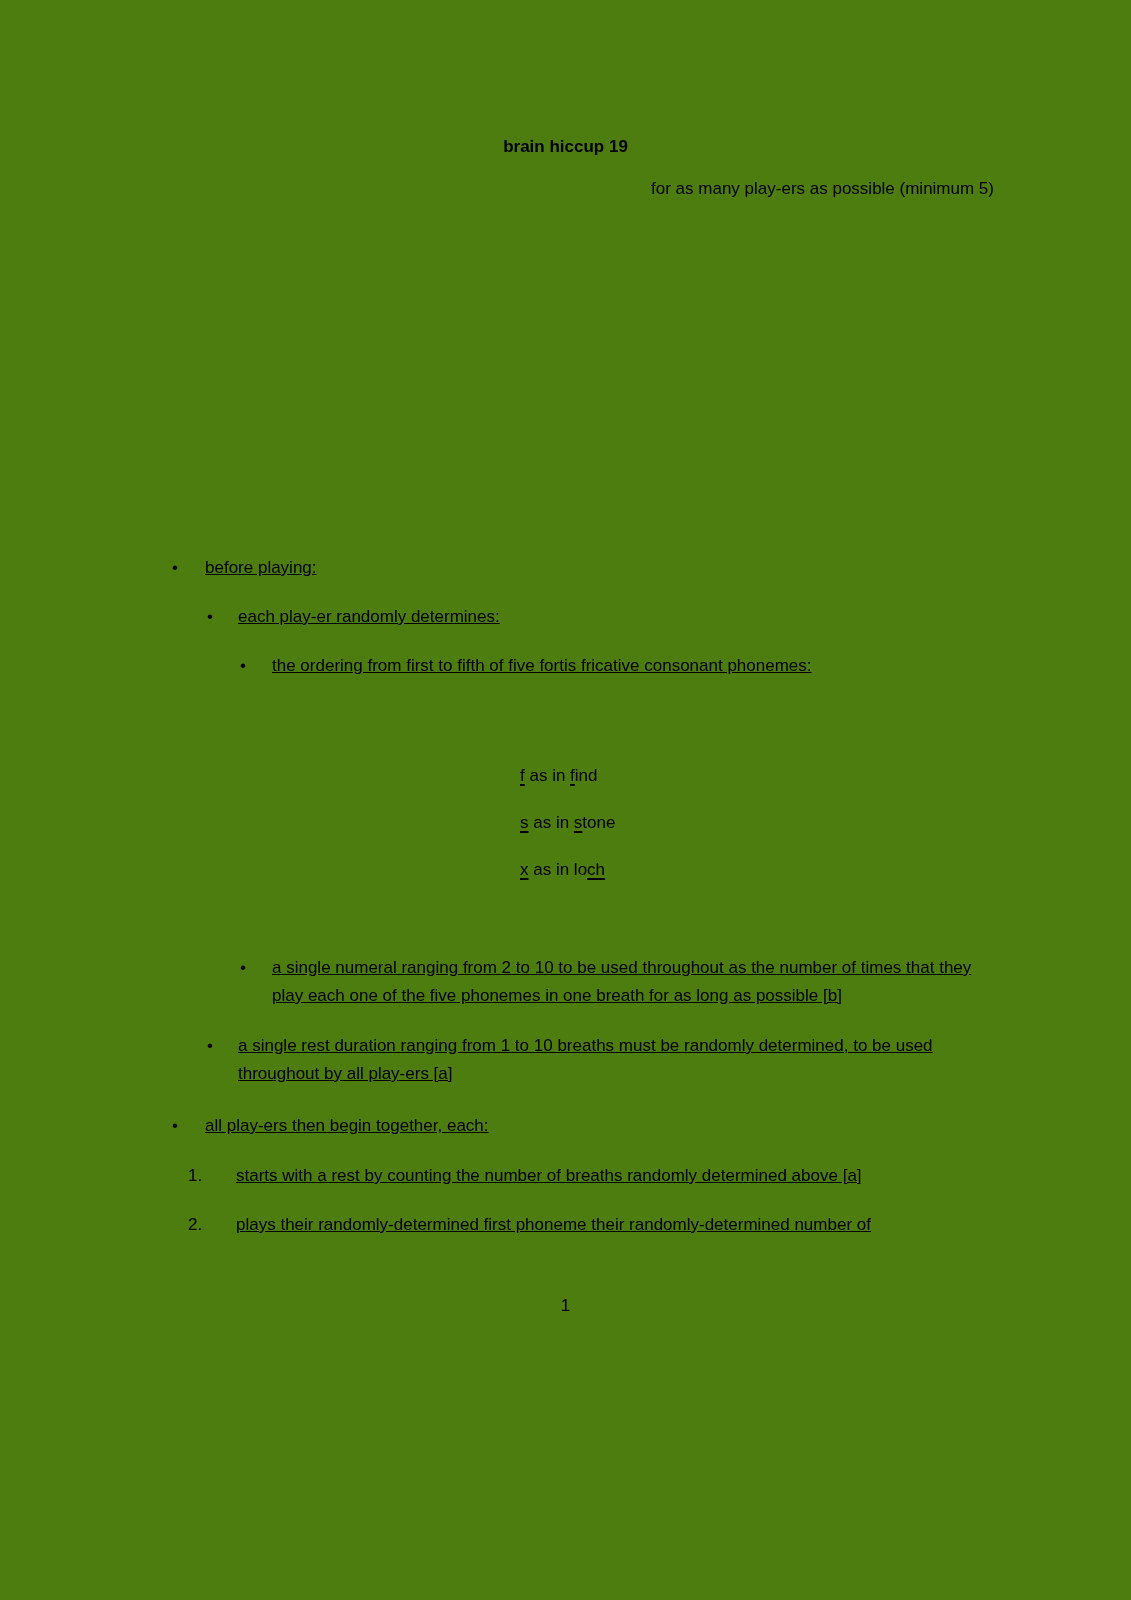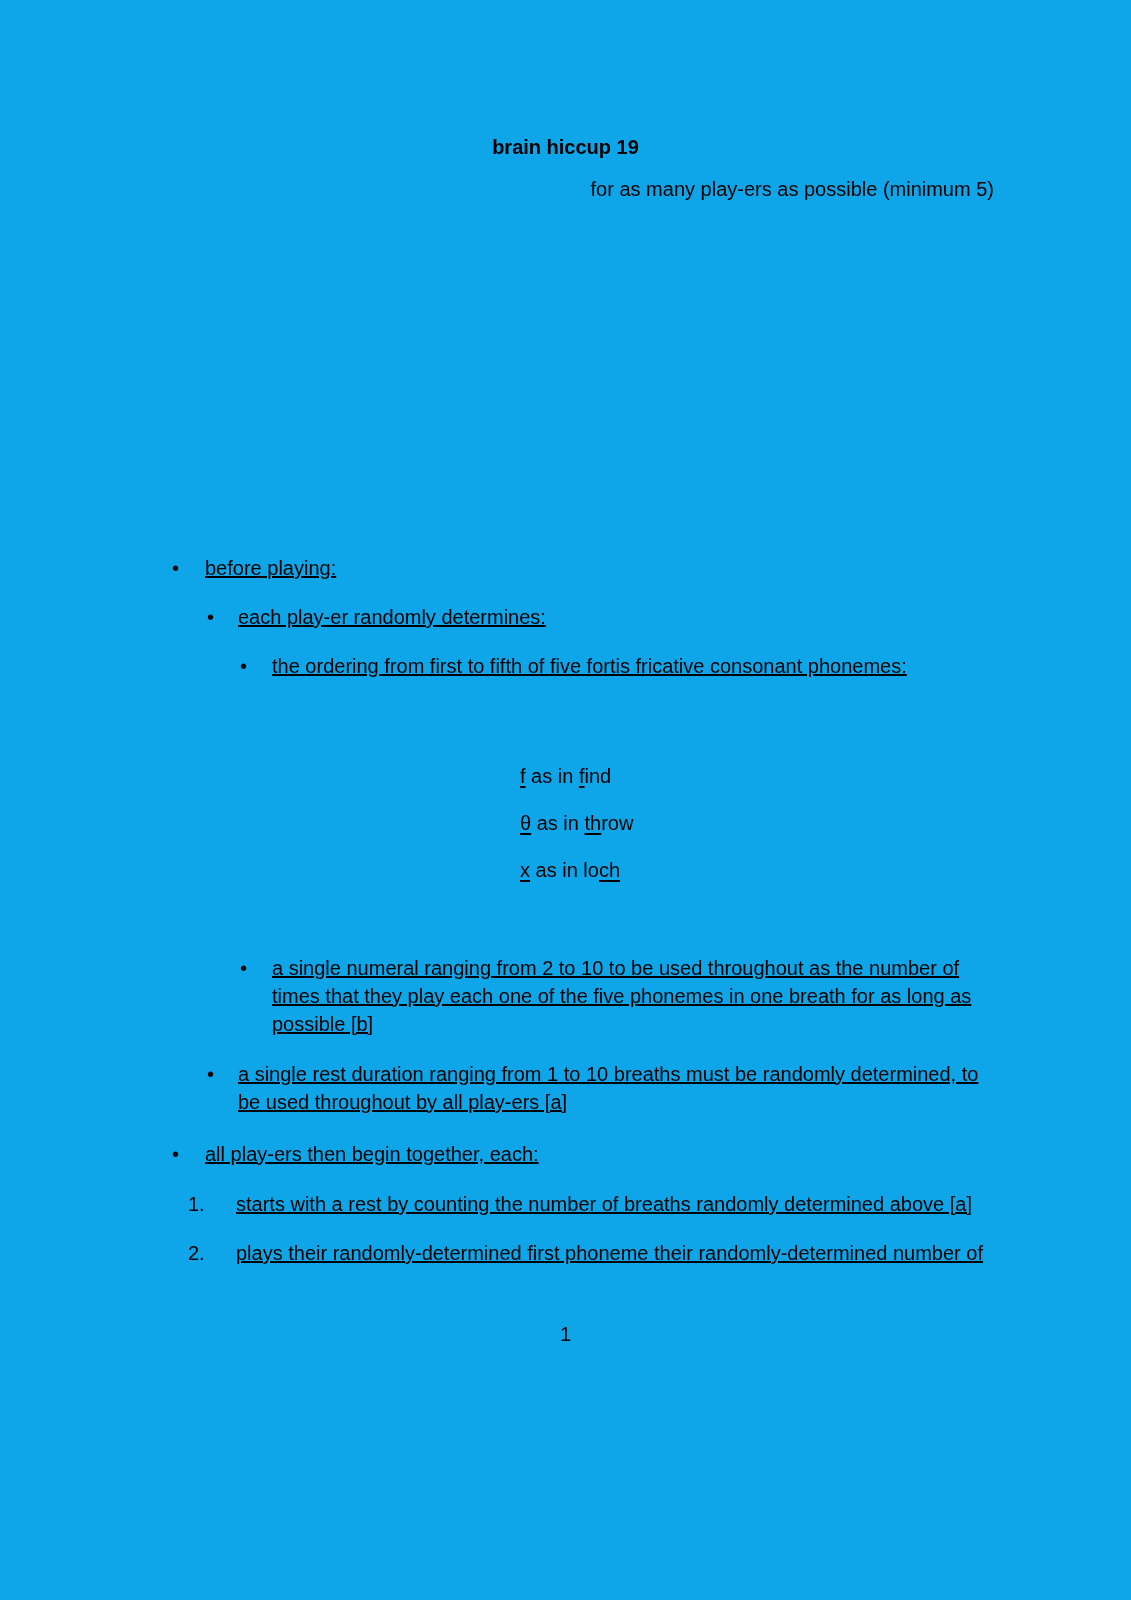--- a/index.html
+++ b/index.html
@@ -1,24 +1,24 @@
 <!DOCTYPE html>
 <html><head>
 <meta charset="utf-8">
 <style>
   * { margin: 0; padding: 0; box-sizing: border-box; }
   html, body { background: #ffffff; }
   .page {
     position: relative;
     width: 1131px;
     height: 1600px;
-    background: #0ea5e9;
+    background: #4d7c0f;
     color: #000000;
     font-family: "Liberation Sans", sans-serif;
-    font-size: 20px;
+    font-size: 17px;
     line-height: 28px;
     padding-top: 133px;
     overflow: hidden;
   }
   .content {
     width: 100%;
     padding: 0 137px;
   }
   .title {
     text-align: center;
@@ -78,21 +78,21 @@
       <span class="txt">each play-er randomly determines:</span>
     </div>
 
     <div class="li l3 mt21">
       <span class="marker">•</span>
       <span class="txt">the ordering from first to fifth of five fortis fricative consonant phonemes:</span>
     </div>
 
     <div class="ph-block">
       <div class="ph"><span class="u">f</span><span> as in </span><span></span><span class="u">f</span><span>ind</span></div>
-      <div class="ph"><span class="u">θ</span><span> as in </span><span></span><span class="u">th</span><span>row</span></div>
+      <div class="ph"><span class="u">s</span><span> as in </span><span></span><span class="u">s</span><span>tone</span></div>
       <div class="ph"><span class="u">x</span><span> as in </span><span>lo</span><span class="u">ch</span><span></span></div>
     </div>
 
     <div class="li l3 mt70">
       <span class="marker">•</span>
       <span class="txt">a single numeral ranging from 2 to 10 to be used throughout as the number of times that they play each one of the five phonemes in one breath for as long as possible [b]</span>
     </div>
 
     <div class="li l2 mt22">
       <span class="marker">•</span>

